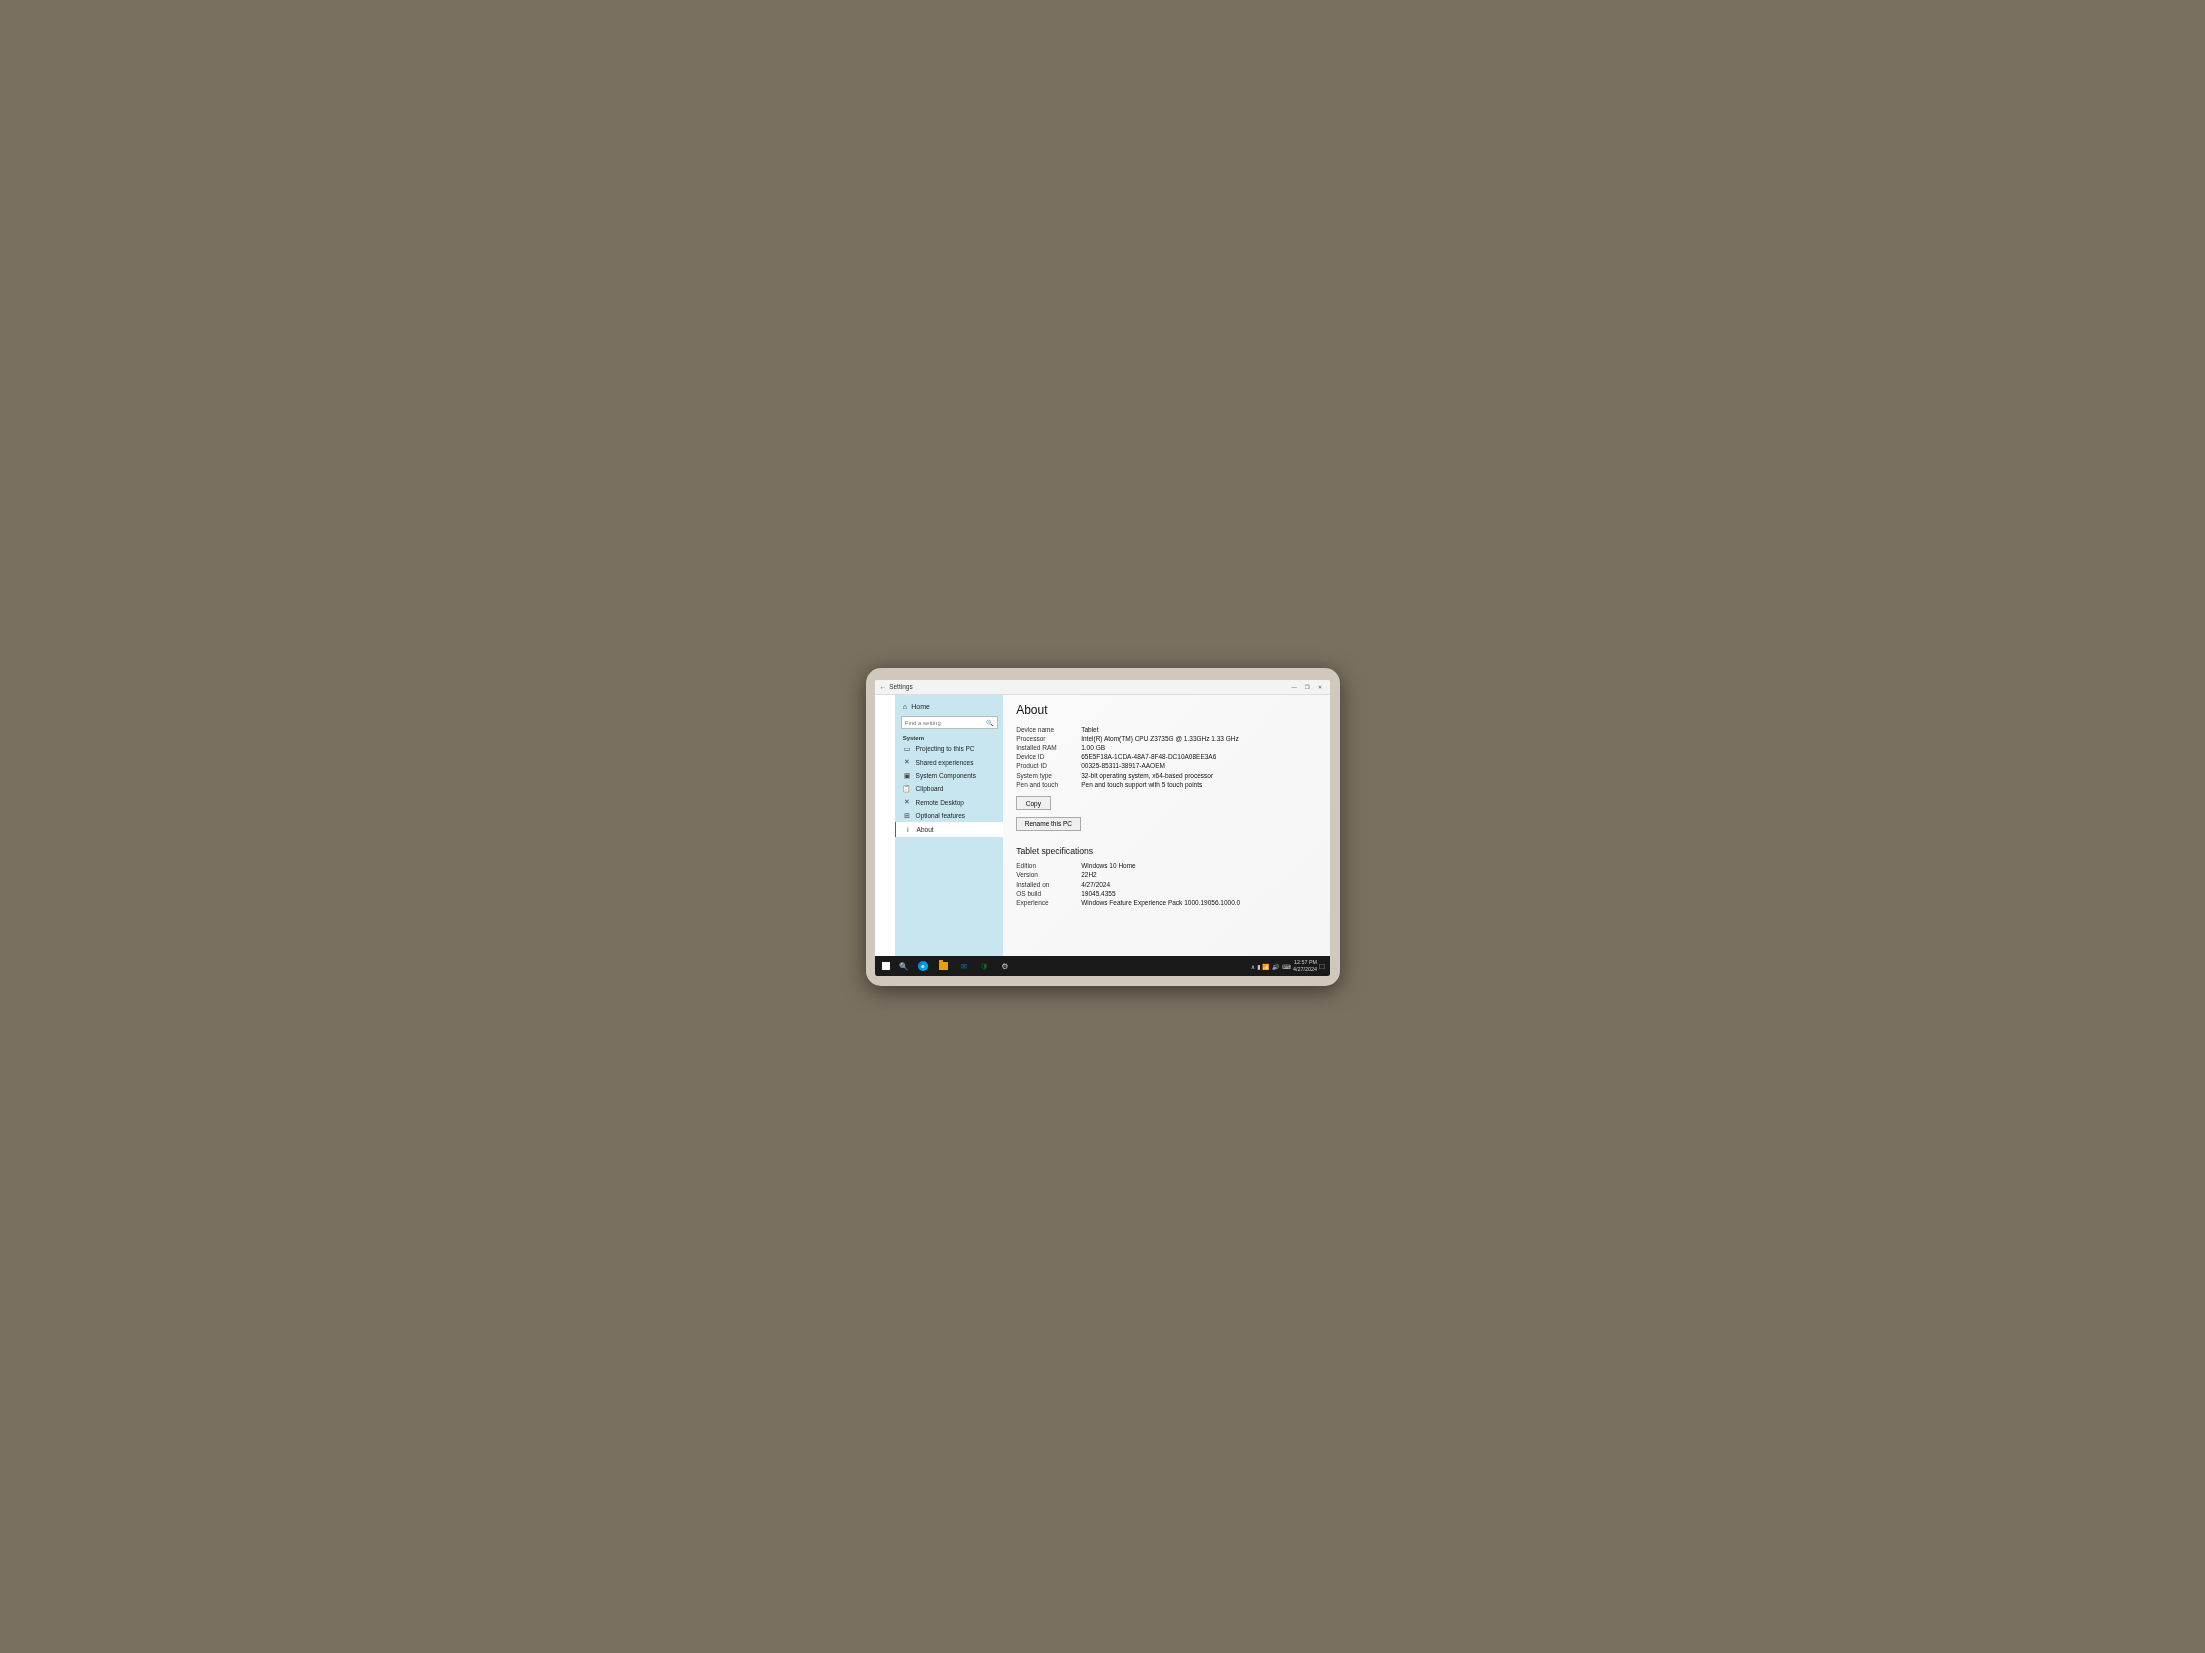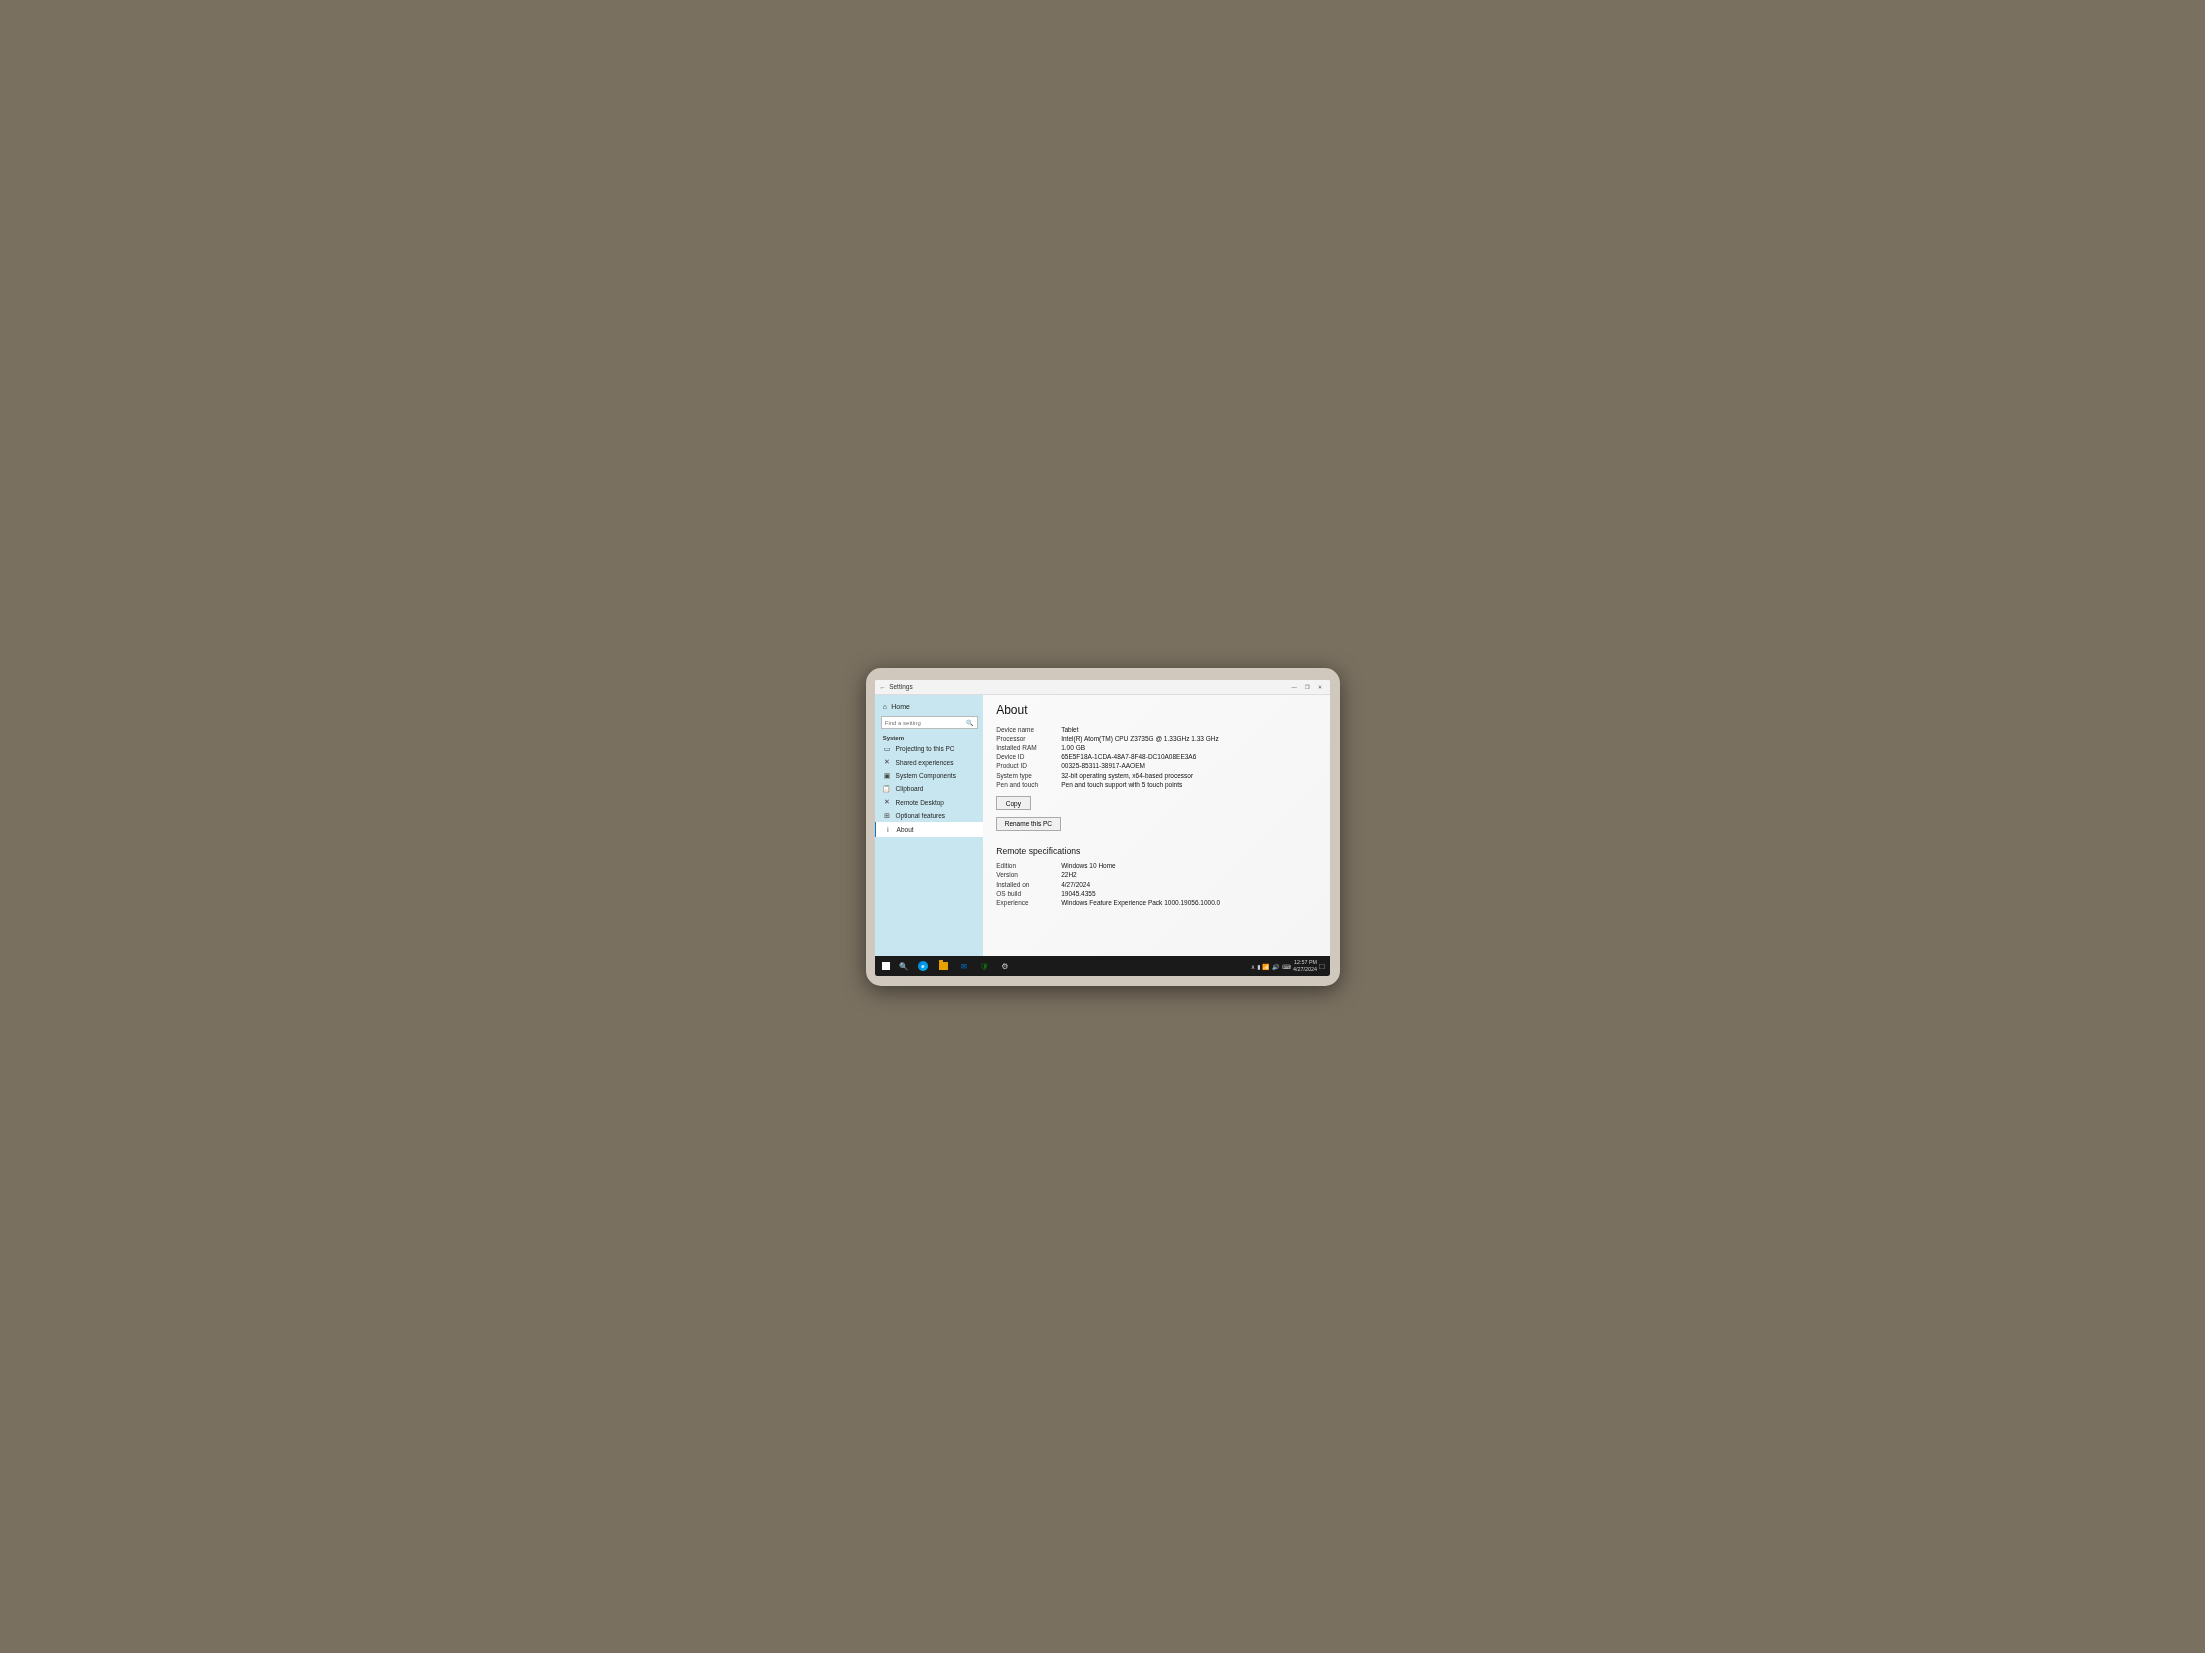--- a/index.html
+++ b/index.html
@@ -67,20 +67,21 @@
       font-size: 5.4px;
       color: #555;
       cursor: pointer;
       border-radius: 1.1px;
     }
     
     .main-content {
       display: flex;
       flex: 1;
       overflow: hidden;
+      padding-left: 20px;
     }
     
     .sidebar {
       width: 108px;
       background: #c8e6f0;
       display: flex;
       flex-direction: column;
       flex-shrink: 0;
       padding: 5.4px 0;
     }
@@ -404,21 +405,21 @@
           </div>
         </div>
 
         <div style="margin-bottom:3.2px;">
           <button class="btn-copy">Copy</button>
         </div>
         <div style="margin-bottom:7.5px;">
           <button class="btn-rename">Rename this PC</button>
         </div>
 
-        <div class="section-title">Remote specifications</div>
+        <div class="section-title">Tablet specifications</div>
 
         <div class="info-table">
           <div class="info-row">
             <span class="info-label">Edition</span>
             <span class="info-value">Windows 10 Home</span>
           </div>
           <div class="info-row">
             <span class="info-label">Version</span>
             <span class="info-value">22H2</span>
           </div>

